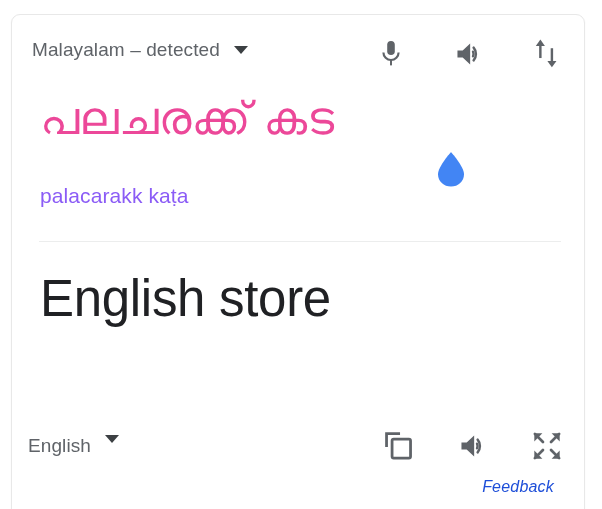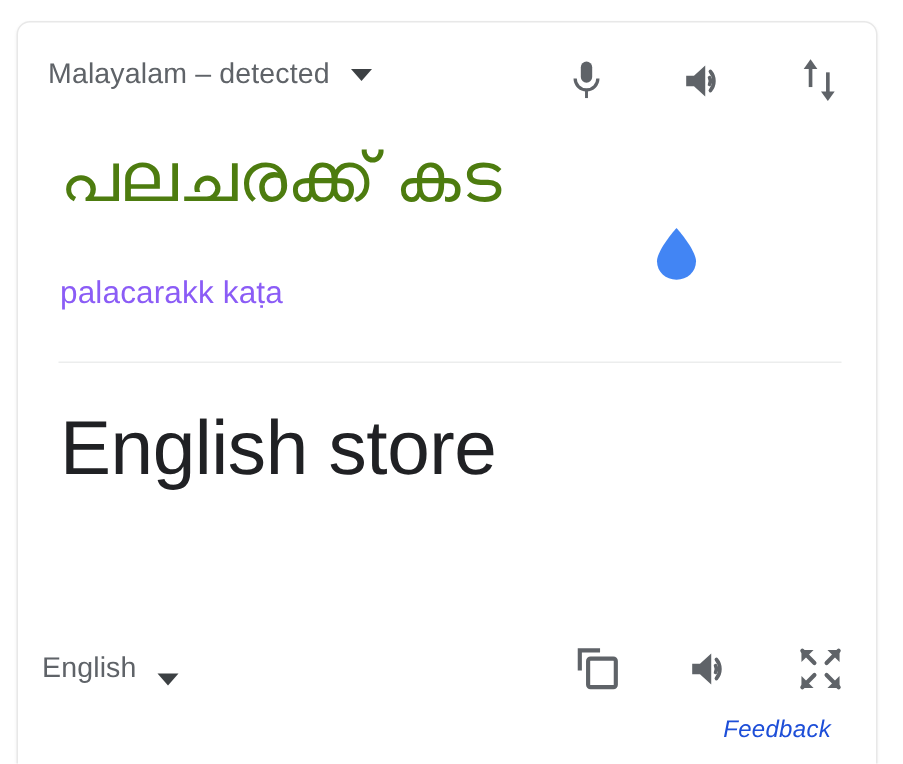--- a/index.html
+++ b/index.html
@@ -90,21 +90,21 @@
     position: absolute;
     left: 0;
     top: 72px;
     width: 100%;
   }
   .source-text {
     margin: 0;
     padding: 0 28px 0 28px;
     font-size: 46px;
     line-height: 62px;
-    color: #4d7c0f;
+    color: #ec4899;
     font-weight: 400;
     letter-spacing: 0px;
     white-space: nowrap;
   }
   .translit-row {
     position: relative;
     height: 46px;
     padding: 0 28px;
   }
   .translit {
@@ -153,21 +153,21 @@
     left: 0;
     top: 400px;
     width: 100%;
     height: 70px;
   }
   .tgt-lang {
     position: absolute;
     left: 16px;
     top: 20px;
     display: flex;
-    align-items: flex-end;
+    align-items: flex-start;
     gap: 14px;
     cursor: pointer;
   }
   .tgt-lang-label {
     font-size: 19px;
     color: #5f6368;
     letter-spacing: 0.1px;
   }
   .footer-icons {
     position: absolute;

